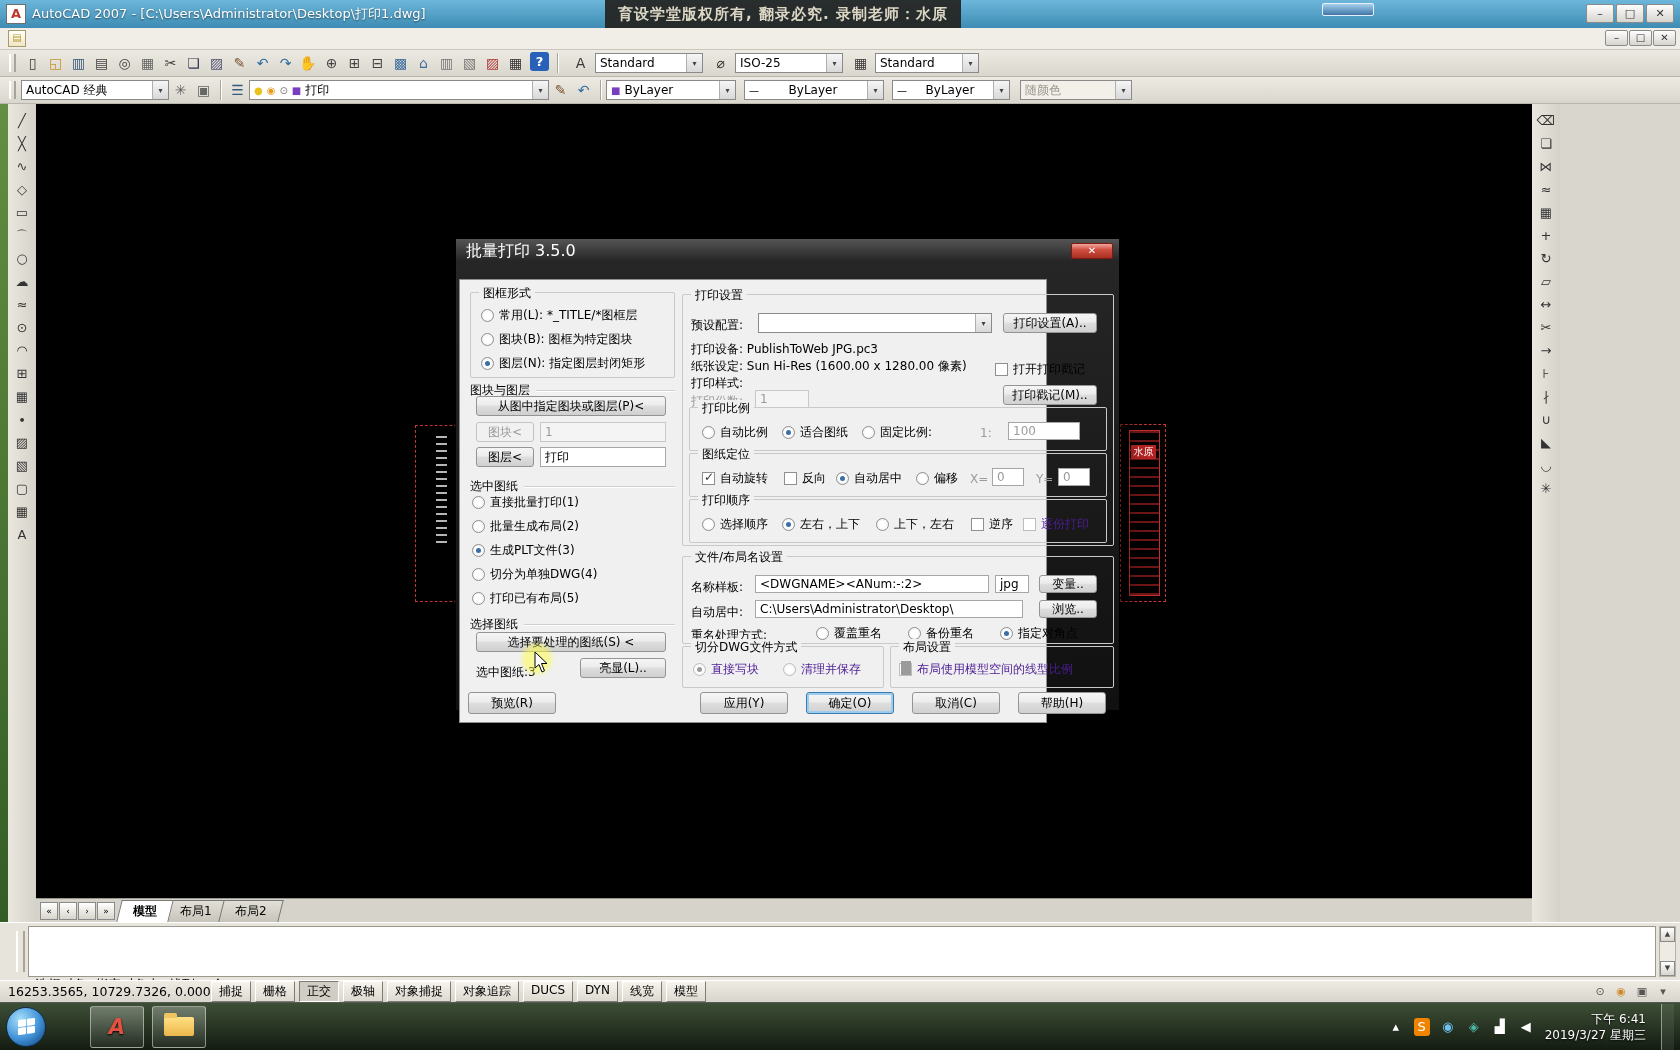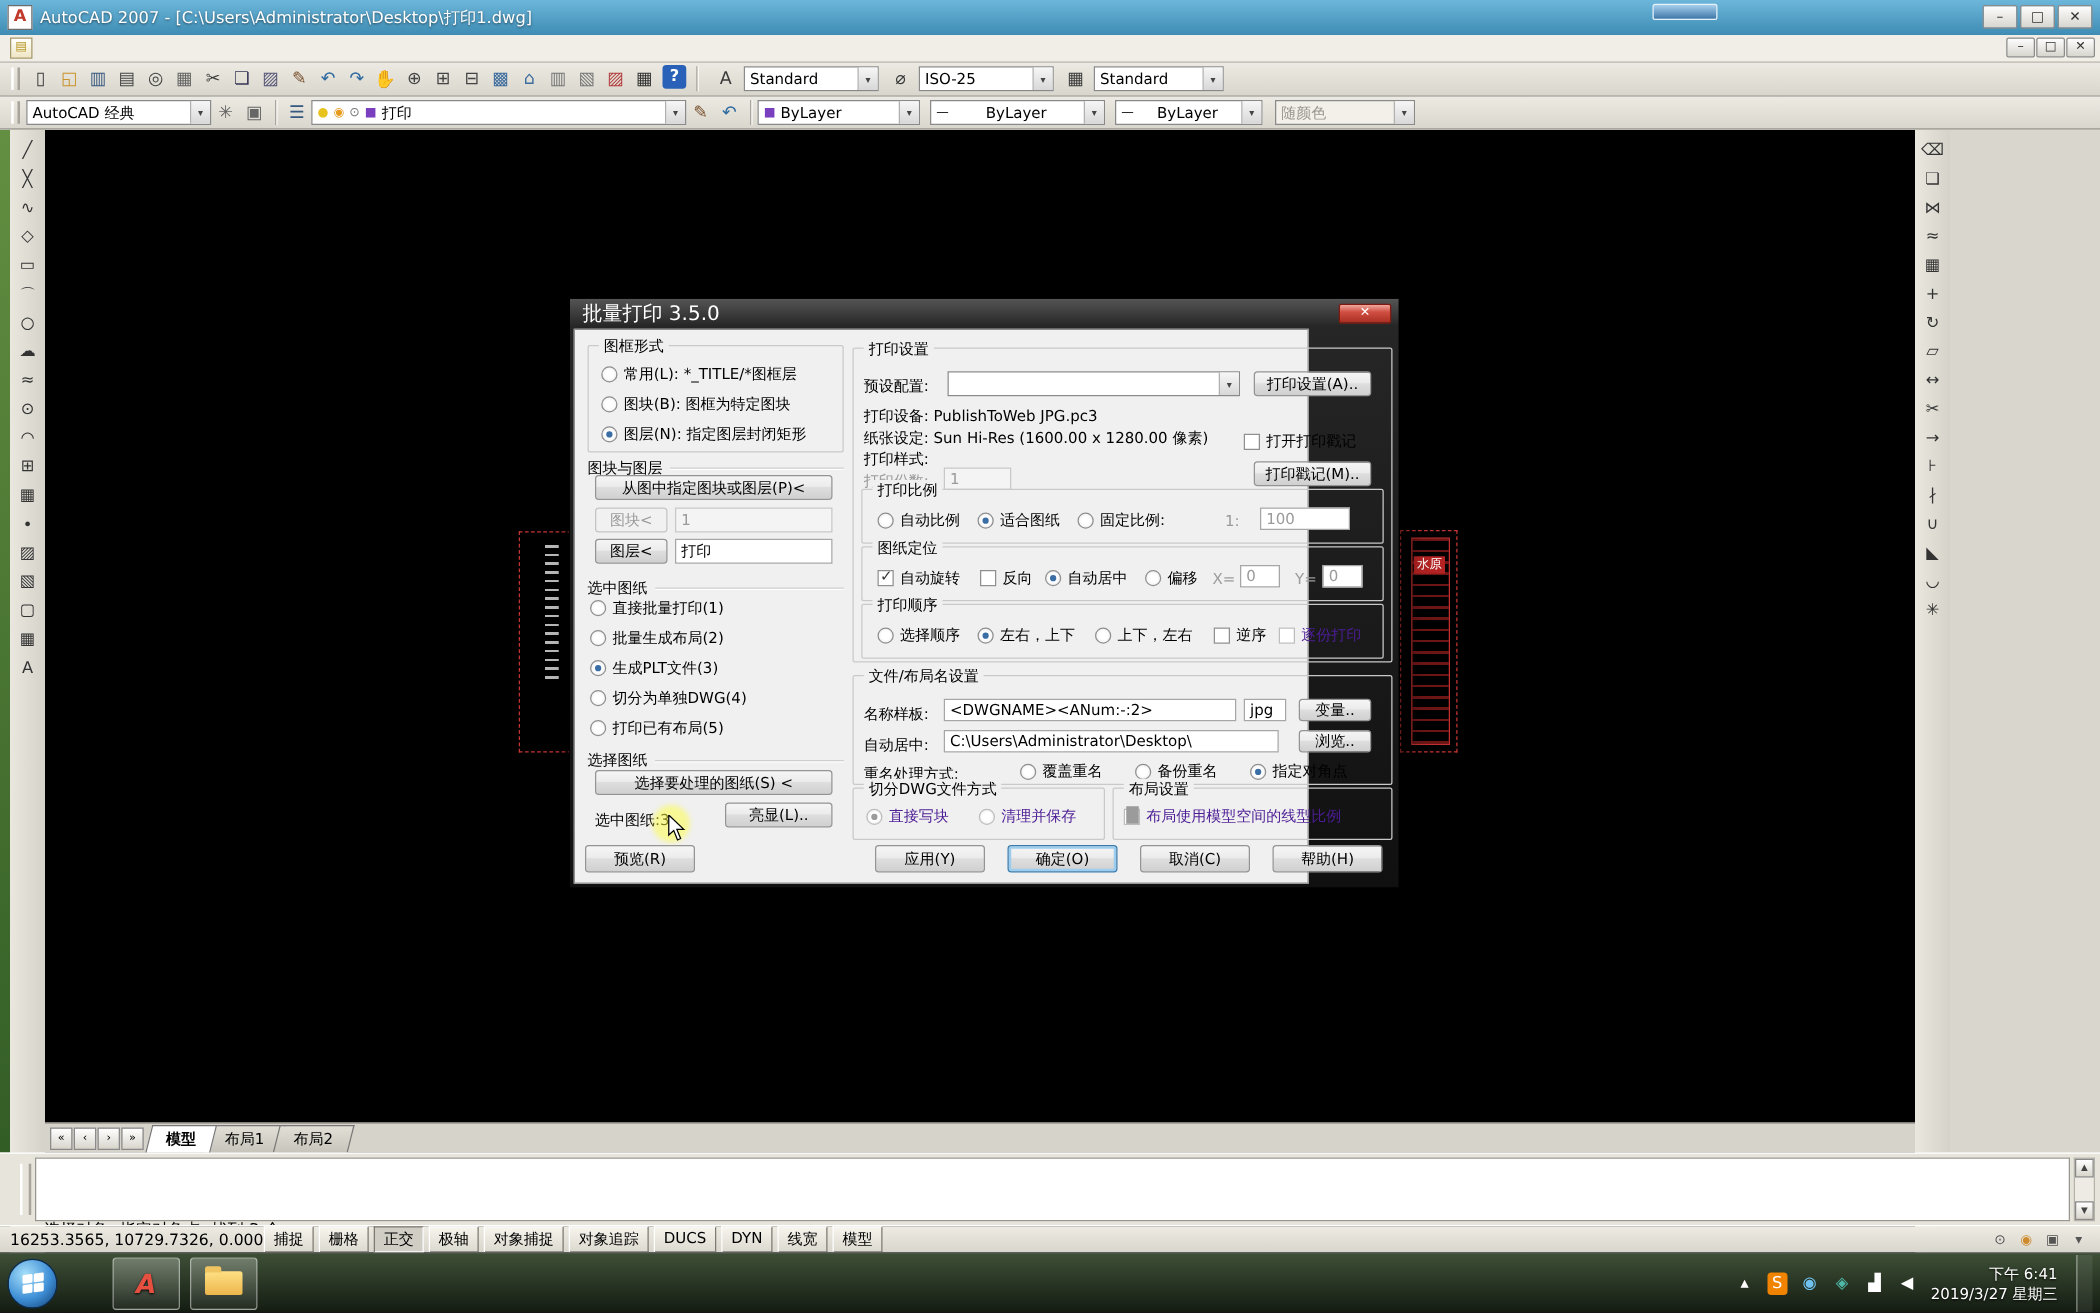--- a/index.html
+++ b/index.html
@@ -107,21 +107,21 @@
   .clock{text-align:right;font-size:12px;color:#fff;line-height:16px;text-shadow:0 1px 2px #000;white-space:nowrap}
   .showdesk{width:12px;height:46px;border-left:1px solid rgba(255,255,255,.45);background:rgba(255,255,255,.08);flex:none;margin-left:4px}
   
   .dialog{left:455px;top:238px;width:663px;height:471px;z-index:20;border:1px solid #000;
           background:linear-gradient(#555 0,#262626 22px,#101010 100%);box-shadow:5px 7px 16px rgba(0,0,0,.65)}
   .dlg-title{position:absolute;left:0;top:0;right:0;height:24px;color:#fff;font-size:16px;
              display:flex;align-items:center;padding-left:10px}
   .dlg-close{position:absolute;right:6px;top:4px;width:42px;height:16px;border:1px solid #7e1a10;border-radius:2px;
              background:linear-gradient(#f0a79d,#d14f42 40%,#a92f23);color:#fff;font-size:10px;
              text-align:center;line-height:14px;box-sizing:border-box}
-  .dlg-body{position:absolute;left:3px;top:24px;width:588px;height:444px;background:#f0f0f0;
+  .dlg-body{position:absolute;left:3px;top:40px;width:588px;height:444px;background:#f0f0f0;
             border:1px solid #8e8e8e;box-sizing:border-box}
   .gb{position:absolute;border:1px solid #c9c9c9;border-radius:2px;box-sizing:border-box}
   .gb>.leg{position:absolute;top:-8px;left:8px;background:#f0f0f0;padding:0 4px;font-size:12px;white-space:nowrap}
   .sec{position:absolute;display:flex;align-items:center;font-size:12px;white-space:nowrap}
   .sec .ln{flex:1;height:1px;background:#cfcfcd;margin-left:6px;box-shadow:0 1px 0 #fff}
   .btn{position:absolute;background:linear-gradient(#f5f5f5,#ececec 45%,#dedede 50%,#d0d0d0);
        border:1px solid #949494;border-radius:3px;font-size:12px;display:flex;align-items:center;
        justify-content:center;box-sizing:border-box;white-space:nowrap}
   .btn.dis{color:#9b9b9b;background:#f1f1f1;border-color:#c3c3c3}
   .btn.default{border:1px solid #3a7bad;box-shadow:0 0 0 2px #9ccdee inset}
@@ -153,20 +153,21 @@
 </style>
 </head>
 <body>
 
 <div id="screen" data-name="desktop">
 
   <div class="abs titlebar" data-name="title-bar">
     <span class="tb-logo" data-name="app-logo-icon">A</span>
     <span class="title-text" data-name="window-title">AutoCAD 2007 - [C:\Users\Administrator\Desktop\打印1.dwg]</span>
   </div>
+  <div class="watermark" data-name="watermark-banner">育设学堂版权所有, 翻录必究. 录制老师：水原</div>
   <div class="recorder" data-name="recorder-widget"></div>
   <div class="winbtns" data-name="window-controls">
     <span class="wbtn" data-name="minimize-button">–</span>
     <span class="wbtn" data-name="maximize-button">□</span>
     <span class="wbtn" data-name="close-button">✕</span>
   </div>
 
   <div class="abs menubar" data-name="menu-bar">
     <span class="doc-ico" data-name="drawing-file-icon">▤</span>
     <div style="display:flex" data-name="menu-items">

